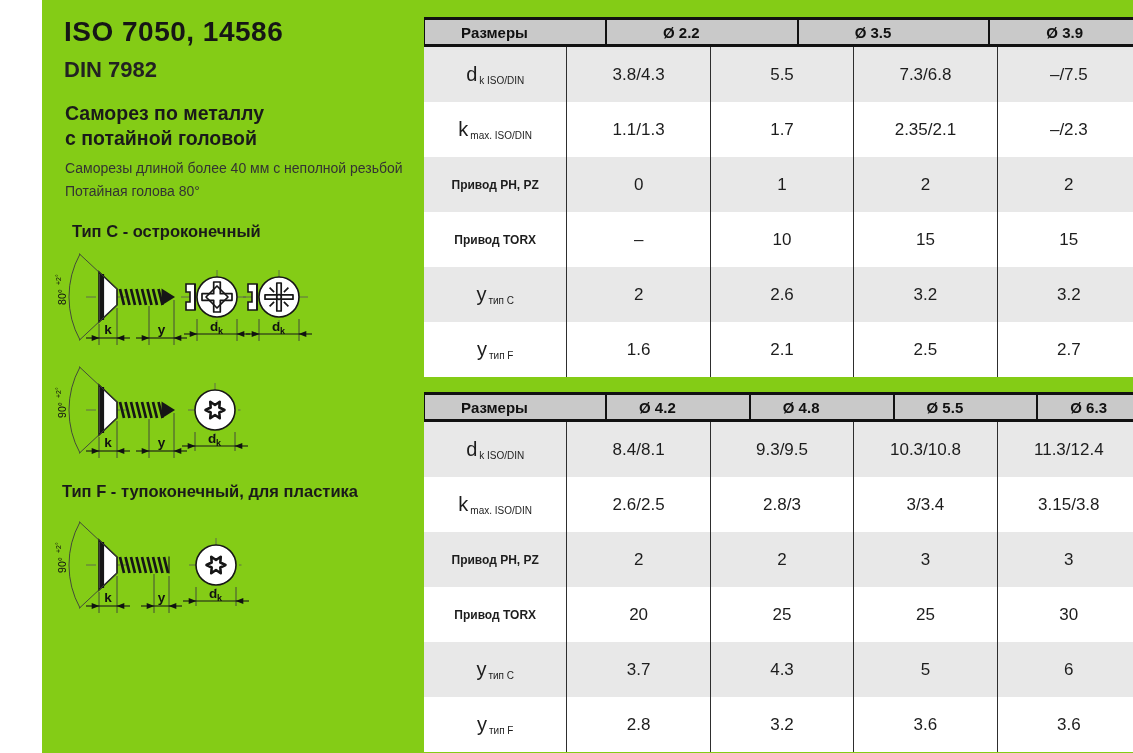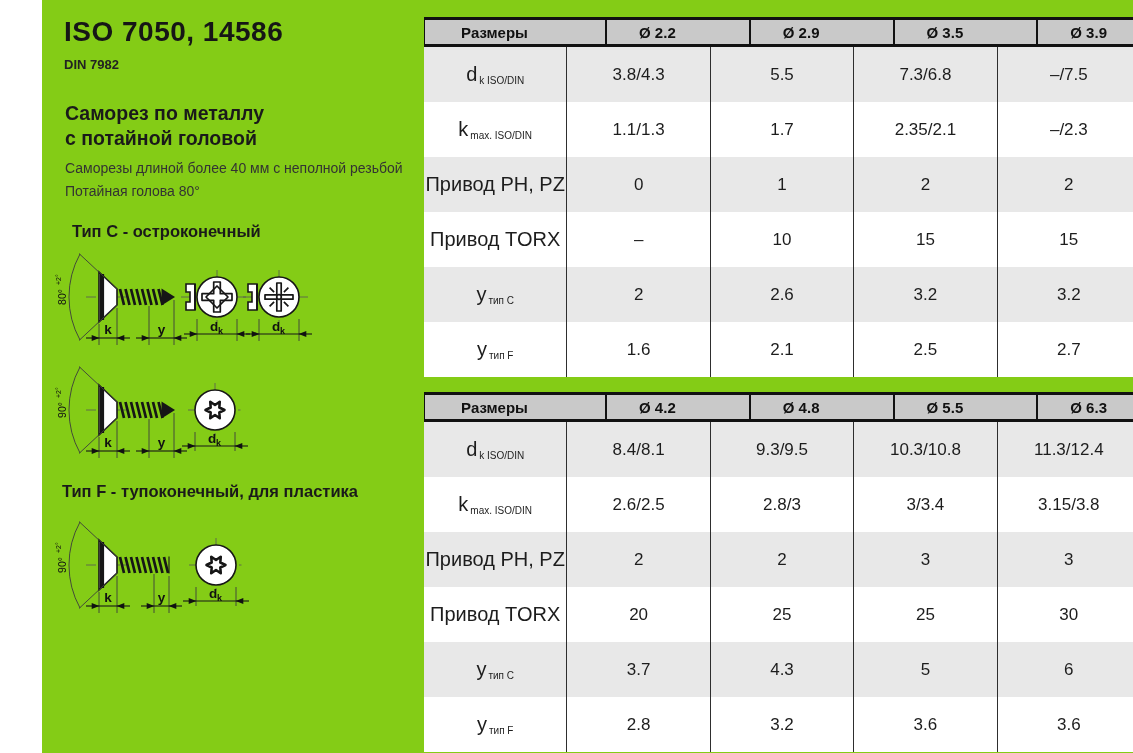--- a/index.html
+++ b/index.html
@@ -3,21 +3,21 @@
 <meta charset="utf-8">
 <style>
   html,body{margin:0;padding:0;background:#fff;}
   #canvas{
     position:relative;width:1133px;height:753px;background:#84cc16;overflow:hidden;
     font-family:"Liberation Sans","DejaVu Sans",sans-serif;color:#1d1d1d;margin-left:42px;
   }
   
   .abs{position:absolute;}
   .title{left:22px;top:16px;font-size:28px;font-weight:700;letter-spacing:.5px;color:#161616;}
-  .din{left:22px;top:57px;font-size:13px;font-weight:700;color:#222;}
+  .din{left:22px;top:57px;font-size:22px;font-weight:700;color:#222;}
   .prod{left:23px;top:101px;font-size:19.5px;font-weight:700;line-height:25px;color:#1a1a1a;}
   .desc{left:23px;top:157px;font-size:14px;line-height:23px;color:#333;}
   .sec{font-size:16.5px;font-weight:700;color:#1a1a1a;text-align:right;}
   .sec-c{left:30px;top:222px;}
   .sec-f{left:20px;top:482px;}
   
   #drawings{position:absolute;left:0;top:0;width:380px;height:753px;}
   svg{font-family:"Liberation Sans","DejaVu Sans",sans-serif;}
   .part{fill:#fff;stroke:#161616;stroke-width:1.6;}
   .star{fill:none;stroke:#161616;stroke-width:2.6;stroke-linejoin:round;}
@@ -48,21 +48,21 @@
   .hcell:first-child{border-left:none;}
   .label-col{flex:0 0 139px;}
   .trow{display:flex;height:55px;background:#fff;}
   .trow.alt{background:var(--row-alt-bg,#e8e8e8);}
   .cell{
     flex:1;display:flex;align-items:center;justify-content:center;
     font-size:17px;color:var(--text,#1d1d1d);border-left:1.5px solid var(--border-thin,#2e2e2e);
   }
   .cell:first-child{border-left:none;}
   .lbl-main{font-size:20px;}
-  .lbl-word{font-size:20px;}
+  .lbl-word{font-size:12px;font-weight:bold;}
   .lbl-sub{font-size:10px;margin-left:2px;margin-top:11px;}
 </style>
 </head>
 <body>
 
 <div id="canvas">
 
   <div class="abs title">ISO 7050, 14586</div>
   <div class="abs din">DIN 7982</div>
   <div class="abs prod">
@@ -183,21 +183,20 @@
       <text x="21" y="568" class="ang" text-anchor="middle" stroke="none">90°</text>
       <text x="33" y="563" class="ang-tol" stroke="none">+2°</text>
     </g>
     <use href="#torxHead" x="1" y="155"></use>
   </svg>
 
   <div class="dims-table" id="table1">
       <div class="thead">
         <div class="hcell label-col">Размеры</div>
         <div class="hcell">Ø 2.2</div>
-        <div class="hcell">Ø 2.9</div>
         <div class="hcell">Ø 3.5</div>
         <div class="hcell">Ø 3.9</div>
       </div>
       <div class="trow alt">
         <div class="cell label-col">
           <div class="lbl-main">d</div>
           <div class="lbl-sub">k ISO/DIN</div>
         </div>
         <div class="cell">3.8/4.3</div>
         <div class="cell">5.5</div>

